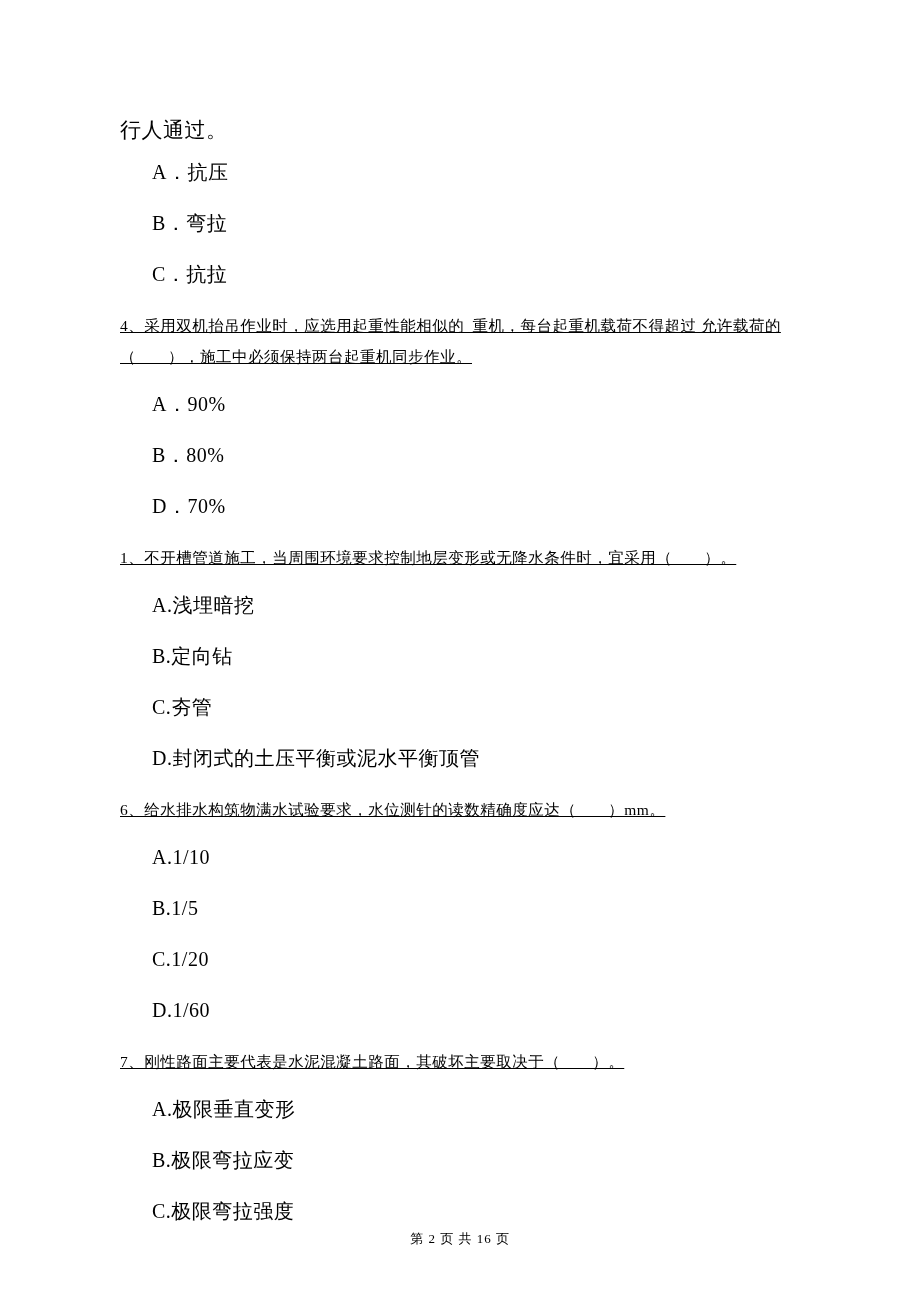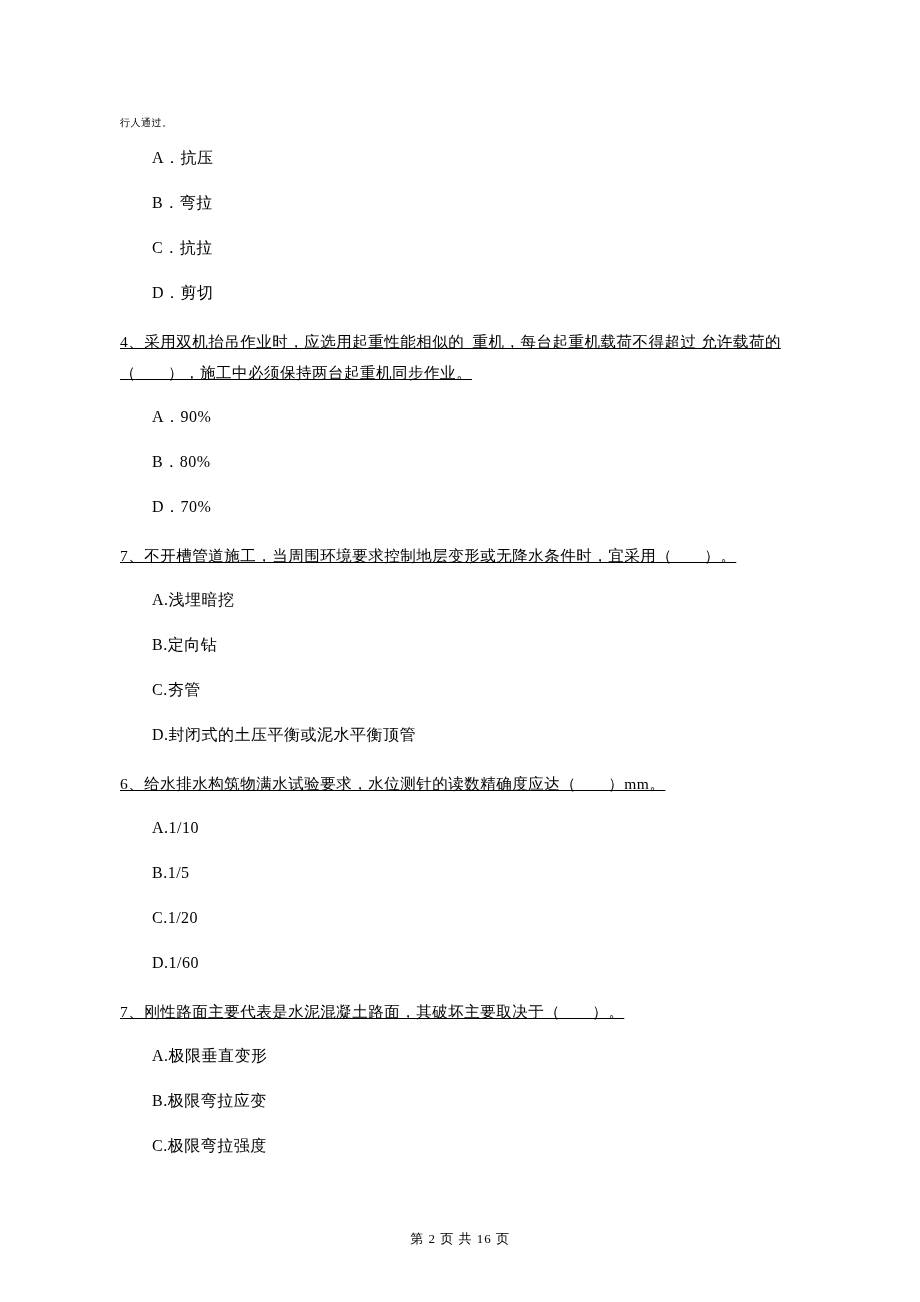--- a/index.html
+++ b/index.html
@@ -12,27 +12,27 @@
     height: 1302px;
     background: #ffffff;
     font-family: "SimSun", "宋体", serif;
     color: #000000;
     position: relative;
   }
   .page {
     padding: 115px 120px 0 120px;
   }
   .line {
-    font-size: 10px;
+    font-size: 21px;
     line-height: 1.5;
-    margin-bottom: 16px;
+    margin-bottom: 10px;
     letter-spacing: 0.5px;
   }
   .option {
-    font-size: 16px;
+    font-size: 20px;
     line-height: 1.5;
     margin-bottom: 21px;
     padding-left: 32px;
     letter-spacing: 0.5px;
   }
   .question {
     font-size: 15.5px;
     line-height: 2.0;
     margin-bottom: 17px;
     letter-spacing: 0.5px;
@@ -50,28 +50,27 @@
 </style>
 </head>
 <body>
 
 <div class="page">
   <div class="line">行人通过。</div>
 
   <div class="option">A．抗压</div>
   <div class="option">B．弯拉</div>
   <div class="option">C．抗拉</div>
-  <div class="option">D．剪切</div>
 
   <div class="question">4、采用双机抬吊作业时，应选用起重性能相似的_重机，每台起重机载荷不得超过 允许载荷的（　　），施工中必须保持两台起重机同步作业。</div>
   <div class="option">A．90%</div>
   <div class="option">B．80%</div>
   <div class="option">D．70%</div>
 
-  <div class="question">7、不开槽管道施工，当周围环境要求控制地层变形或无降水条件时，宜采用（　　）。</div>
+  <div class="question">1、不开槽管道施工，当周围环境要求控制地层变形或无降水条件时，宜采用（　　）。</div>
   <div class="option">A.浅埋暗挖</div>
   <div class="option">B.定向钻</div>
   <div class="option">C.夯管</div>
   <div class="option">D.封闭式的土压平衡或泥水平衡顶管</div>
 
   <div class="question">6、给水排水构筑物满水试验要求，水位测针的读数精确度应达（　　）mm。</div>
   <div class="option">A.1/10</div>
   <div class="option">B.1/5</div>
   <div class="option">C.1/20</div>
   <div class="option">D.1/60</div>

